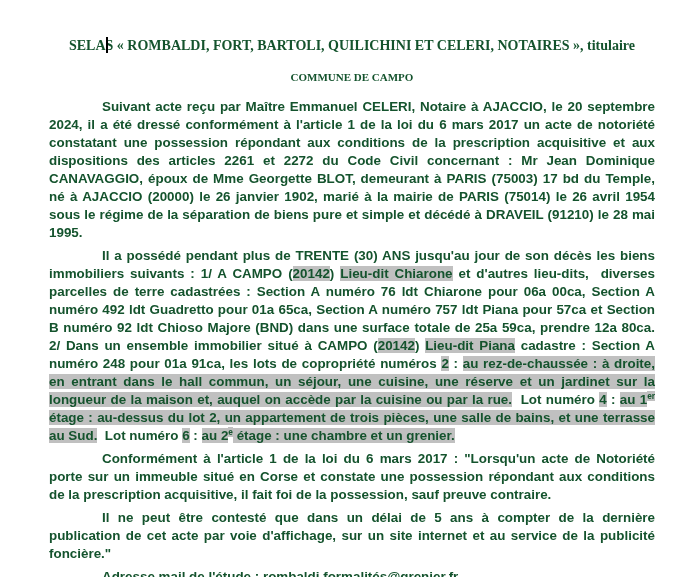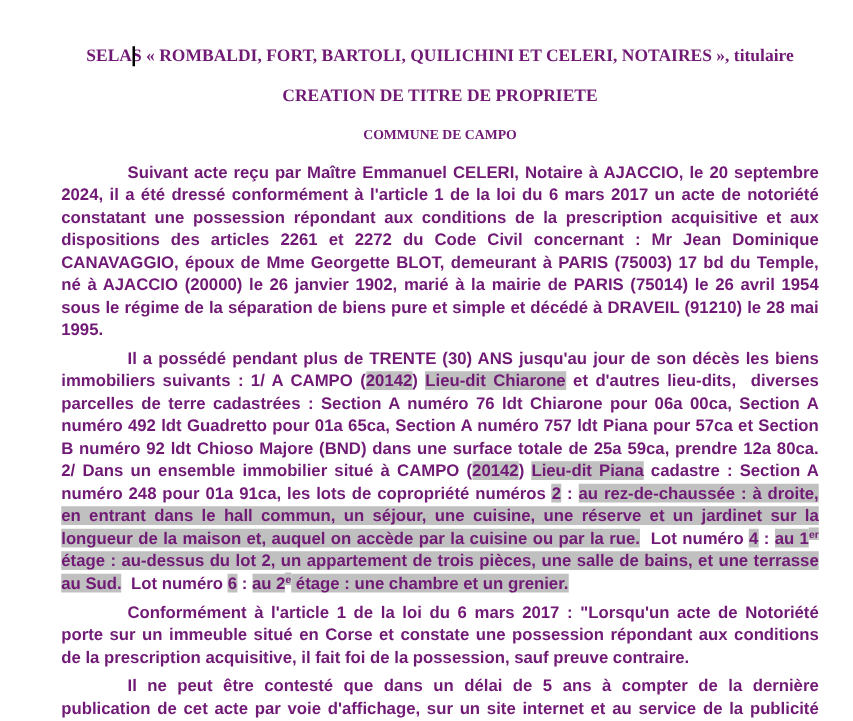--- a/index.html
+++ b/index.html
@@ -2,21 +2,21 @@
 <html style="--hl: #c0c0c0;"><head>
 <meta charset="utf-8">
 <style>
   html, body { margin: 0; padding: 0; background: #ffffff; }
   .page {
     position: relative;
     width: 682px;
     height: 577px;
     background: #ffffff;
     overflow: hidden;
-    color: #701a75;
+    color: #14532d;
   }
   .content {
     padding: 36px 22px 0 44px;
   }
   .doc-header {
     font-family: "Liberation Serif", serif;
     font-weight: bold;
     font-size: 14px;
     line-height: 19px;
     text-align: center;
@@ -60,21 +60,20 @@
     background: #000000;
   }
 </style>
 </head>
 <body>
 
 <div class="page">
   <div class="text-cursor"></div>
   <div class="content">
     <p class="doc-header">SELAS « ROMBALDI, FORT, BARTOLI, QUILICHINI ET CELERI, NOTAIRES », titulaire</p>
-    <p class="doc-title">CREATION DE TITRE DE PROPRIETE</p>
     <p class="doc-subtitle">COMMUNE DE CAMPO</p>
     <div class="doc-body">
         <p><span>Suivant acte reçu par Maître Emmanuel CELERI, Notaire à AJACCIO, le 20 septembre 2024, il a été dressé conformément à l'article 1 de la loi du 6 mars 2017 un acte de notoriété constatant une possession répondant aux conditions de la prescription acquisitive et aux dispositions des articles 2261 et 2272 du Code Civil concernant : Mr Jean Dominique CANAVAGGIO, époux de Mme Georgette BLOT, demeurant à PARIS (75003) 17 bd du Temple, né à AJACCIO (20000) le 26 janvier 1902, marié à la mairie de PARIS (75014) le 26 avril 1954 sous le régime de la séparation de biens pure et simple et décédé à DRAVEIL (91210) le 28 mai 1995.</span></p>
         <p><span>Il a possédé pendant plus de TRENTE (30) ANS jusqu'au jour de son décès les biens immobiliers suivants : 1/ A CAMPO (</span><span class="hl">20142</span><span>) </span><span class="hl">Lieu-dit Chiarone</span><span> et d'autres lieu-dits,&nbsp; diverses parcelles de terre cadastrées : Section A numéro 76 ldt Chiarone pour 06a 00ca, Section A numéro 492 ldt Guadretto pour 01a 65ca, Section A numéro 757 ldt Piana pour 57ca et Section B numéro 92 ldt Chioso Majore (BND) dans une surface totale de 25a 59ca, prendre 12a 80ca. 2/ Dans un ensemble immobilier situé à CAMPO (</span><span class="hl">20142</span><span>) </span><span class="hl">Lieu-dit Piana</span><span> cadastre : Section A numéro 248 pour 01a 91ca, les lots de copropriété numéros </span><span class="hl">2</span><span> : </span><span class="hl">au rez-de-chaussée : à droite, en entrant dans le hall commun, un séjour, une cuisine, une réserve et un jardinet sur la longueur de la maison et, auquel on accède par la cuisine ou par la rue.</span><span>&nbsp; Lot numéro </span><span class="hl">4</span><span> : </span><span class="hl">au 1</span><sup class="hl">er</sup><span class="hl"> étage : au-dessus du lot 2, un appartement de trois pièces, une salle de bains, et une terrasse au Sud.</span><span>&nbsp; Lot numéro </span><span class="hl">6</span><span> : </span><span class="hl">au 2</span><sup class="hl">e</sup><span class="hl"> étage : une chambre et un grenier.</span></p>
         <p><span>Conformément à l'article 1 de la loi du 6 mars 2017 : "Lorsqu'un acte de Notoriété porte sur un immeuble situé en Corse et constate une possession répondant aux conditions de la prescription acquisitive, il fait foi de la possession, sauf preuve contraire.</span></p>
         <p><span>Il ne peut être contesté que dans un délai de 5 ans à compter de la dernière publication de cet acte par voie d'affichage, sur un site internet et au service de la publicité foncière."</span></p>
         <p><span>Adresse mail de l'étude : rombaldi.formalités@grenier.fr</span></p>
       </div>
   </div>
 </div>

